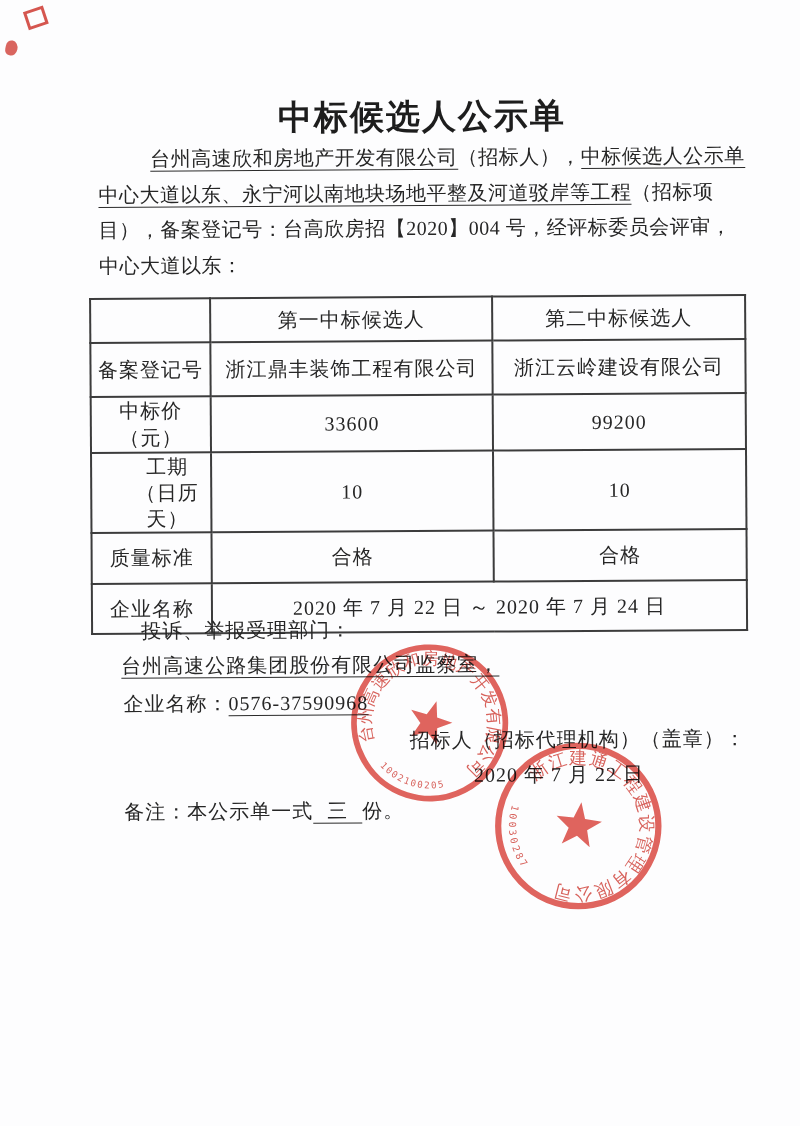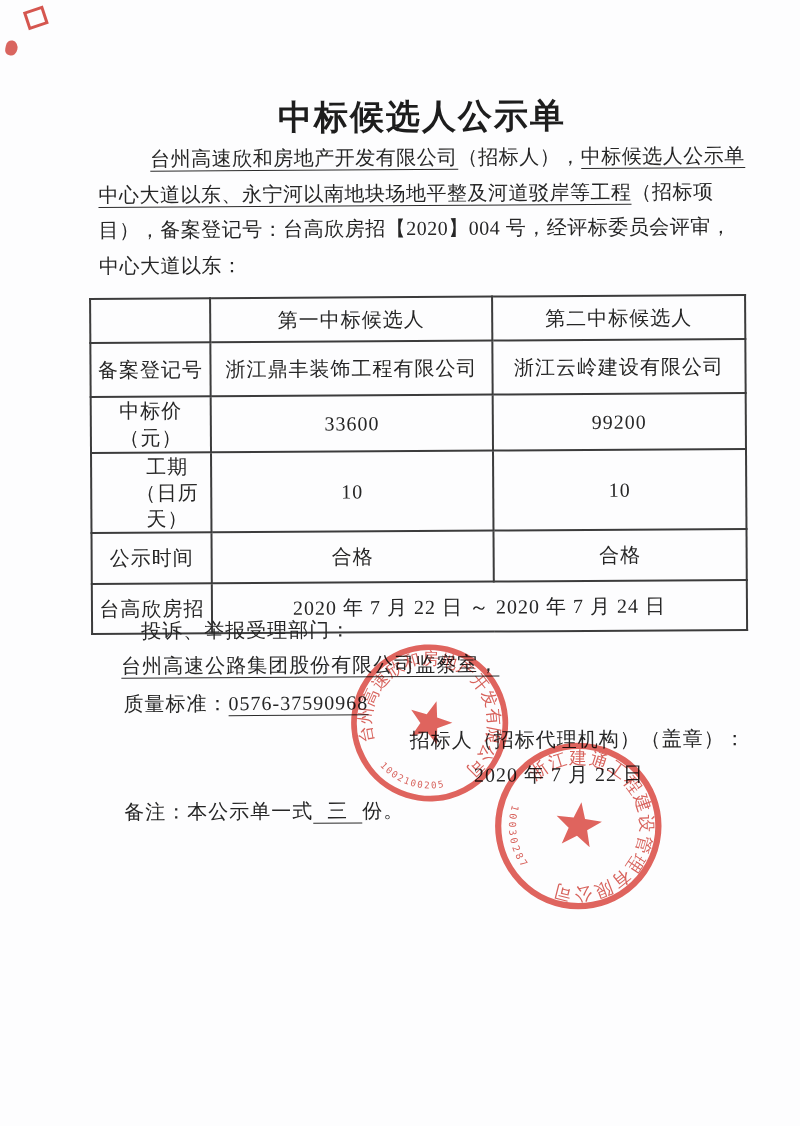--- a/index.html
+++ b/index.html
@@ -102,34 +102,34 @@
       </tr>
       <tr class="rh4">
         <td>
           <div class="two-line">工期</div>
           <div class="two-line">（日历天）</div>
         </td>
         <td>10</td>
         <td>10</td>
       </tr>
       <tr class="rh5">
-        <td>公示时间</td>
+        <td>质量标准</td>
         <td>合格</td>
         <td>合格</td>
       </tr>
       <tr class="rh6">
-        <td>台高欣房招</td>
+        <td>企业名称</td>
         <td colspan="2">2020 年  7 月  22 日  ～ 2020 年 7  月 24  日</td>
       </tr>
     </tbody>
       </table>
 
     <div class="fline" style="left:140px;top:616px;">投诉、举报受理部门：</div>
     <div class="fline" style="left:120px;top:651px;"><span class="u">台州高速公路集团股份有限公司监察室，</span></div>
-    <div class="fline" style="left:122px;top:689px;"><span>质量标准：</span><span class="u">0576-37590968</span></div>
+    <div class="fline" style="left:122px;top:689px;"><span>企业名称：</span><span class="u">0576-37590968</span></div>
     <div class="fline" style="left:408px;top:727px;">招标人（招标代理机构）（盖章）：</div>
     <div class="fline" style="left:472px;top:762px;">2020 年   7 月  22   日</div>
     <div class="fline" style="left:122px;top:797px;"><span>备注：本公示单一式</span><span class="u" style="padding-left:14px;padding-right:14px;">三</span><span>份。</span></div>
 
     <div class="seal" style="left:344px;top:639px;width:168px;height:168px;transform:rotate(18deg);">
       <svg width="168" height="168" viewBox="0 0 200 200">
         <defs>
           <path id="arcName1" d="M 39.4 135 A 70 70 0 1 1 160.6 135" fill="none"></path>
           <path id="arcNum1" d="M 61 167.5 A 78 78 0 0 0 139 167.5" fill="none"></path>
         </defs>

